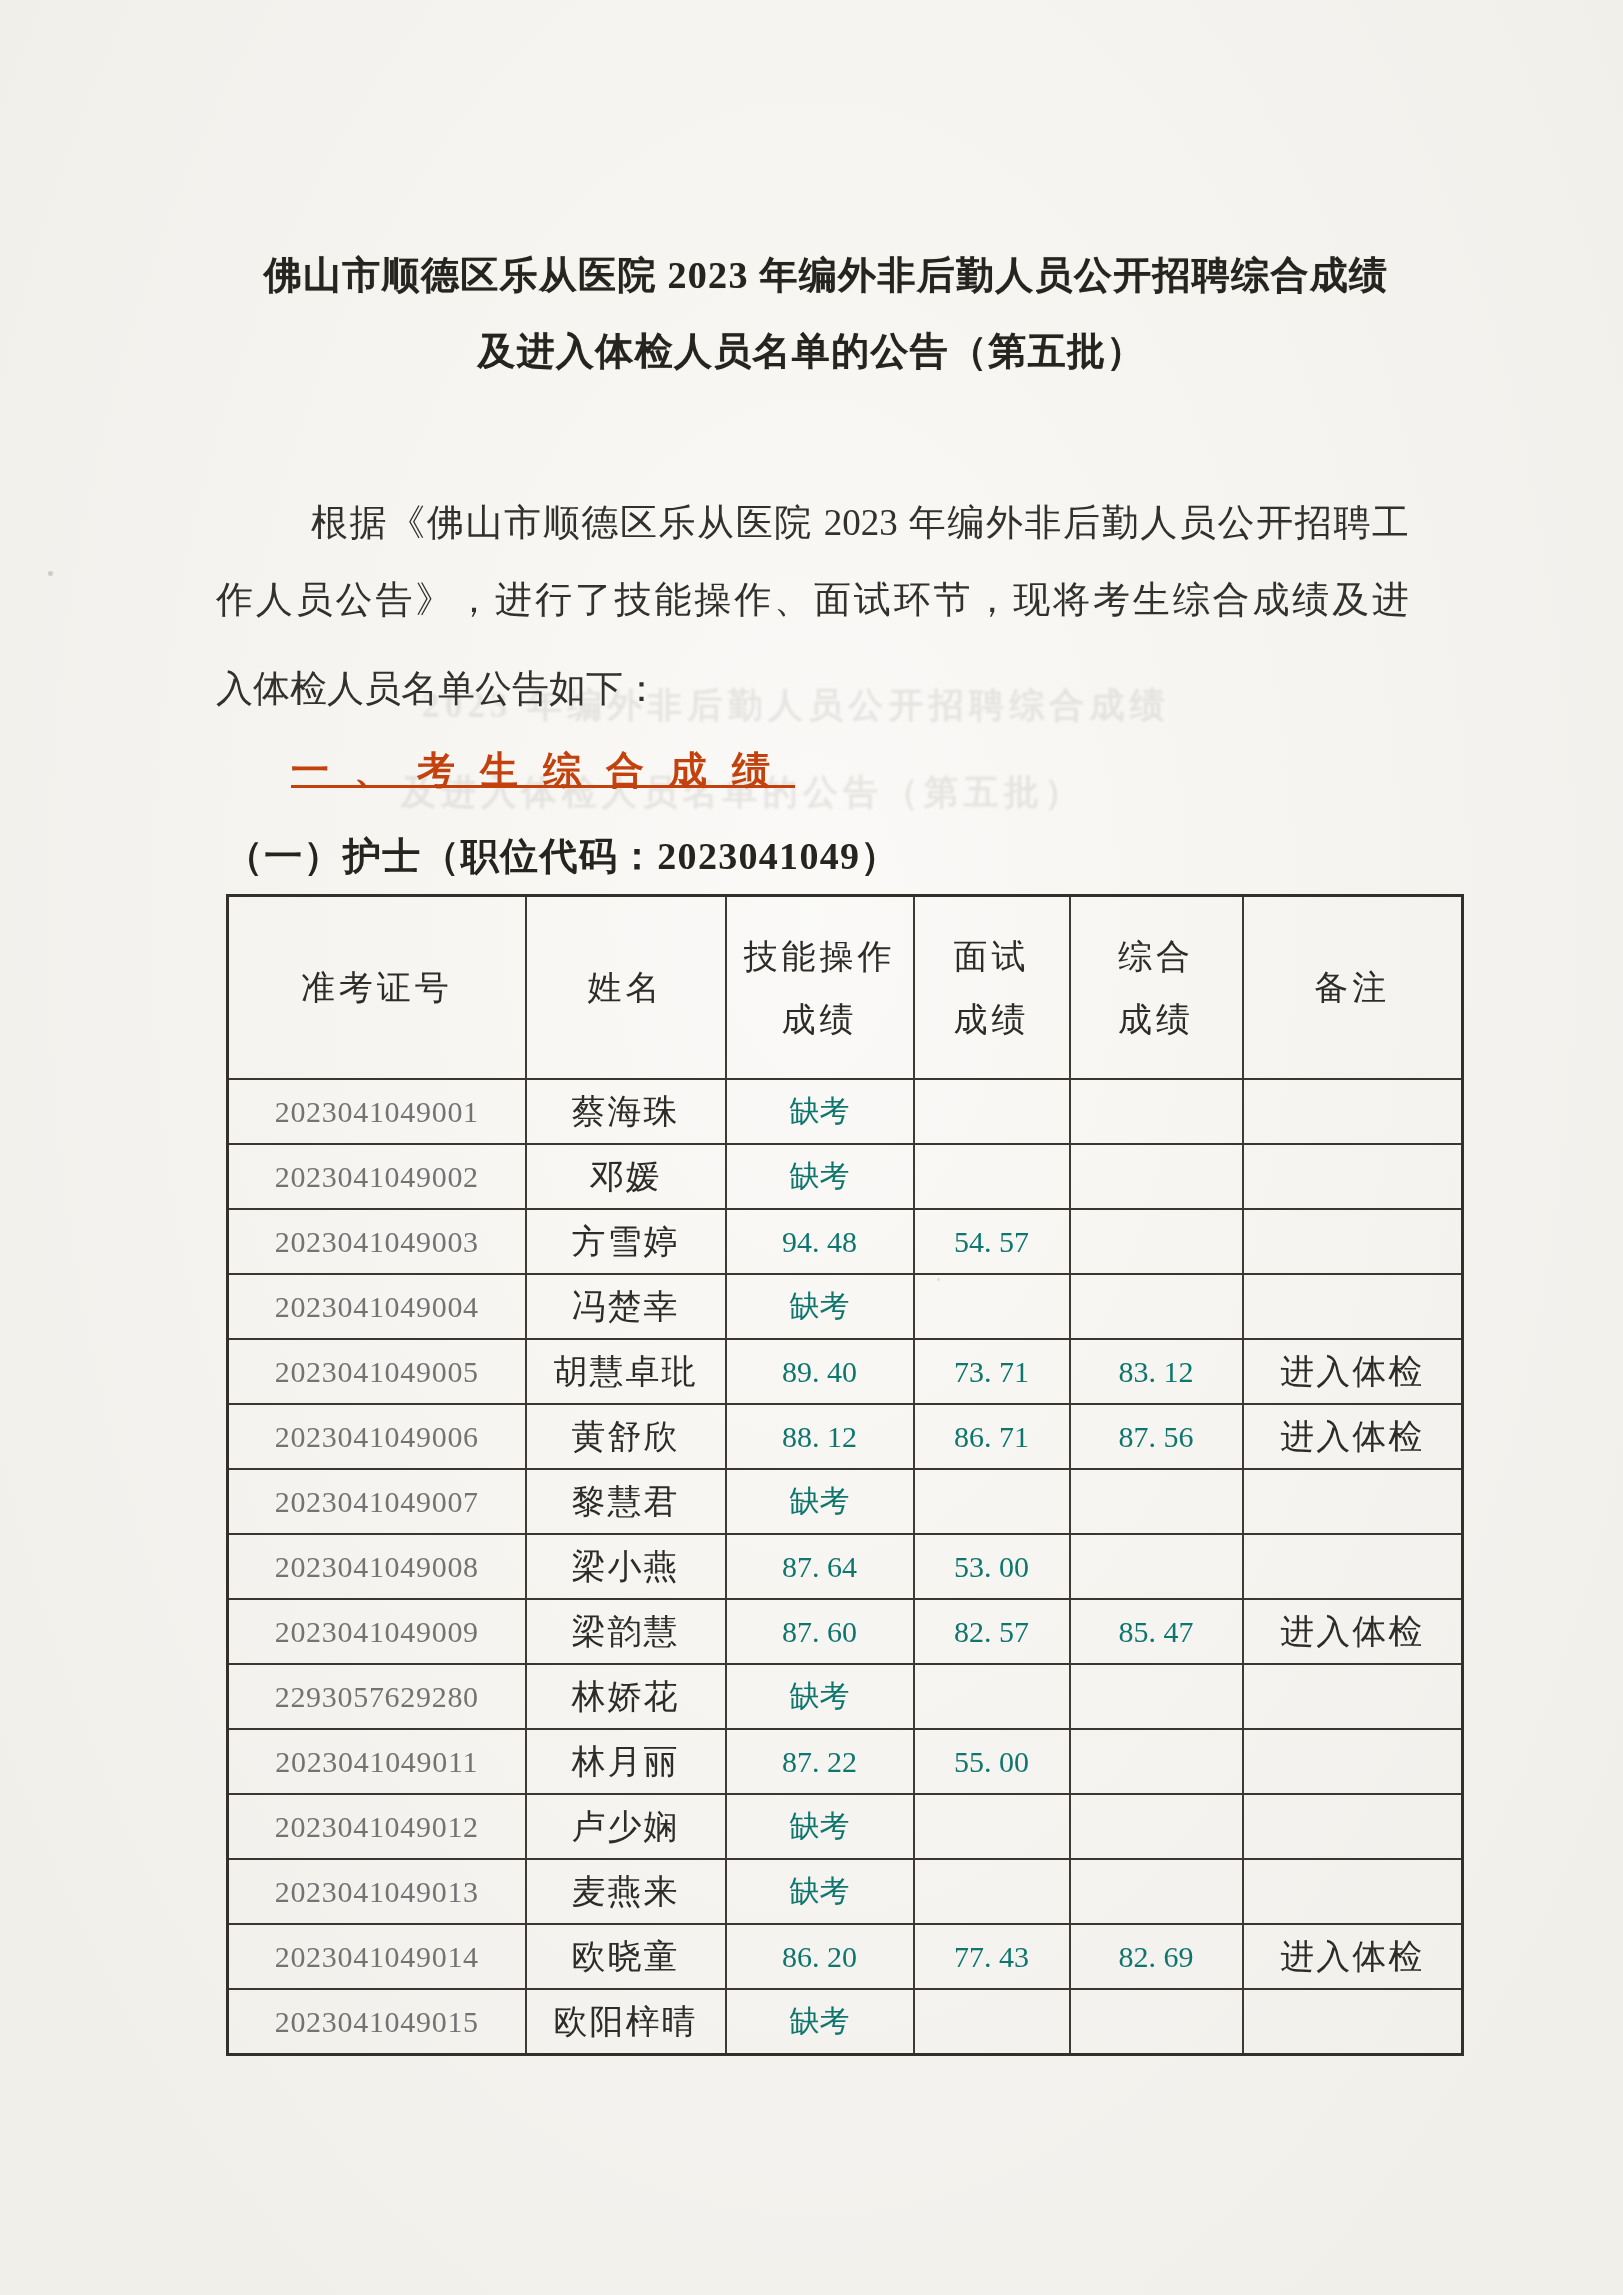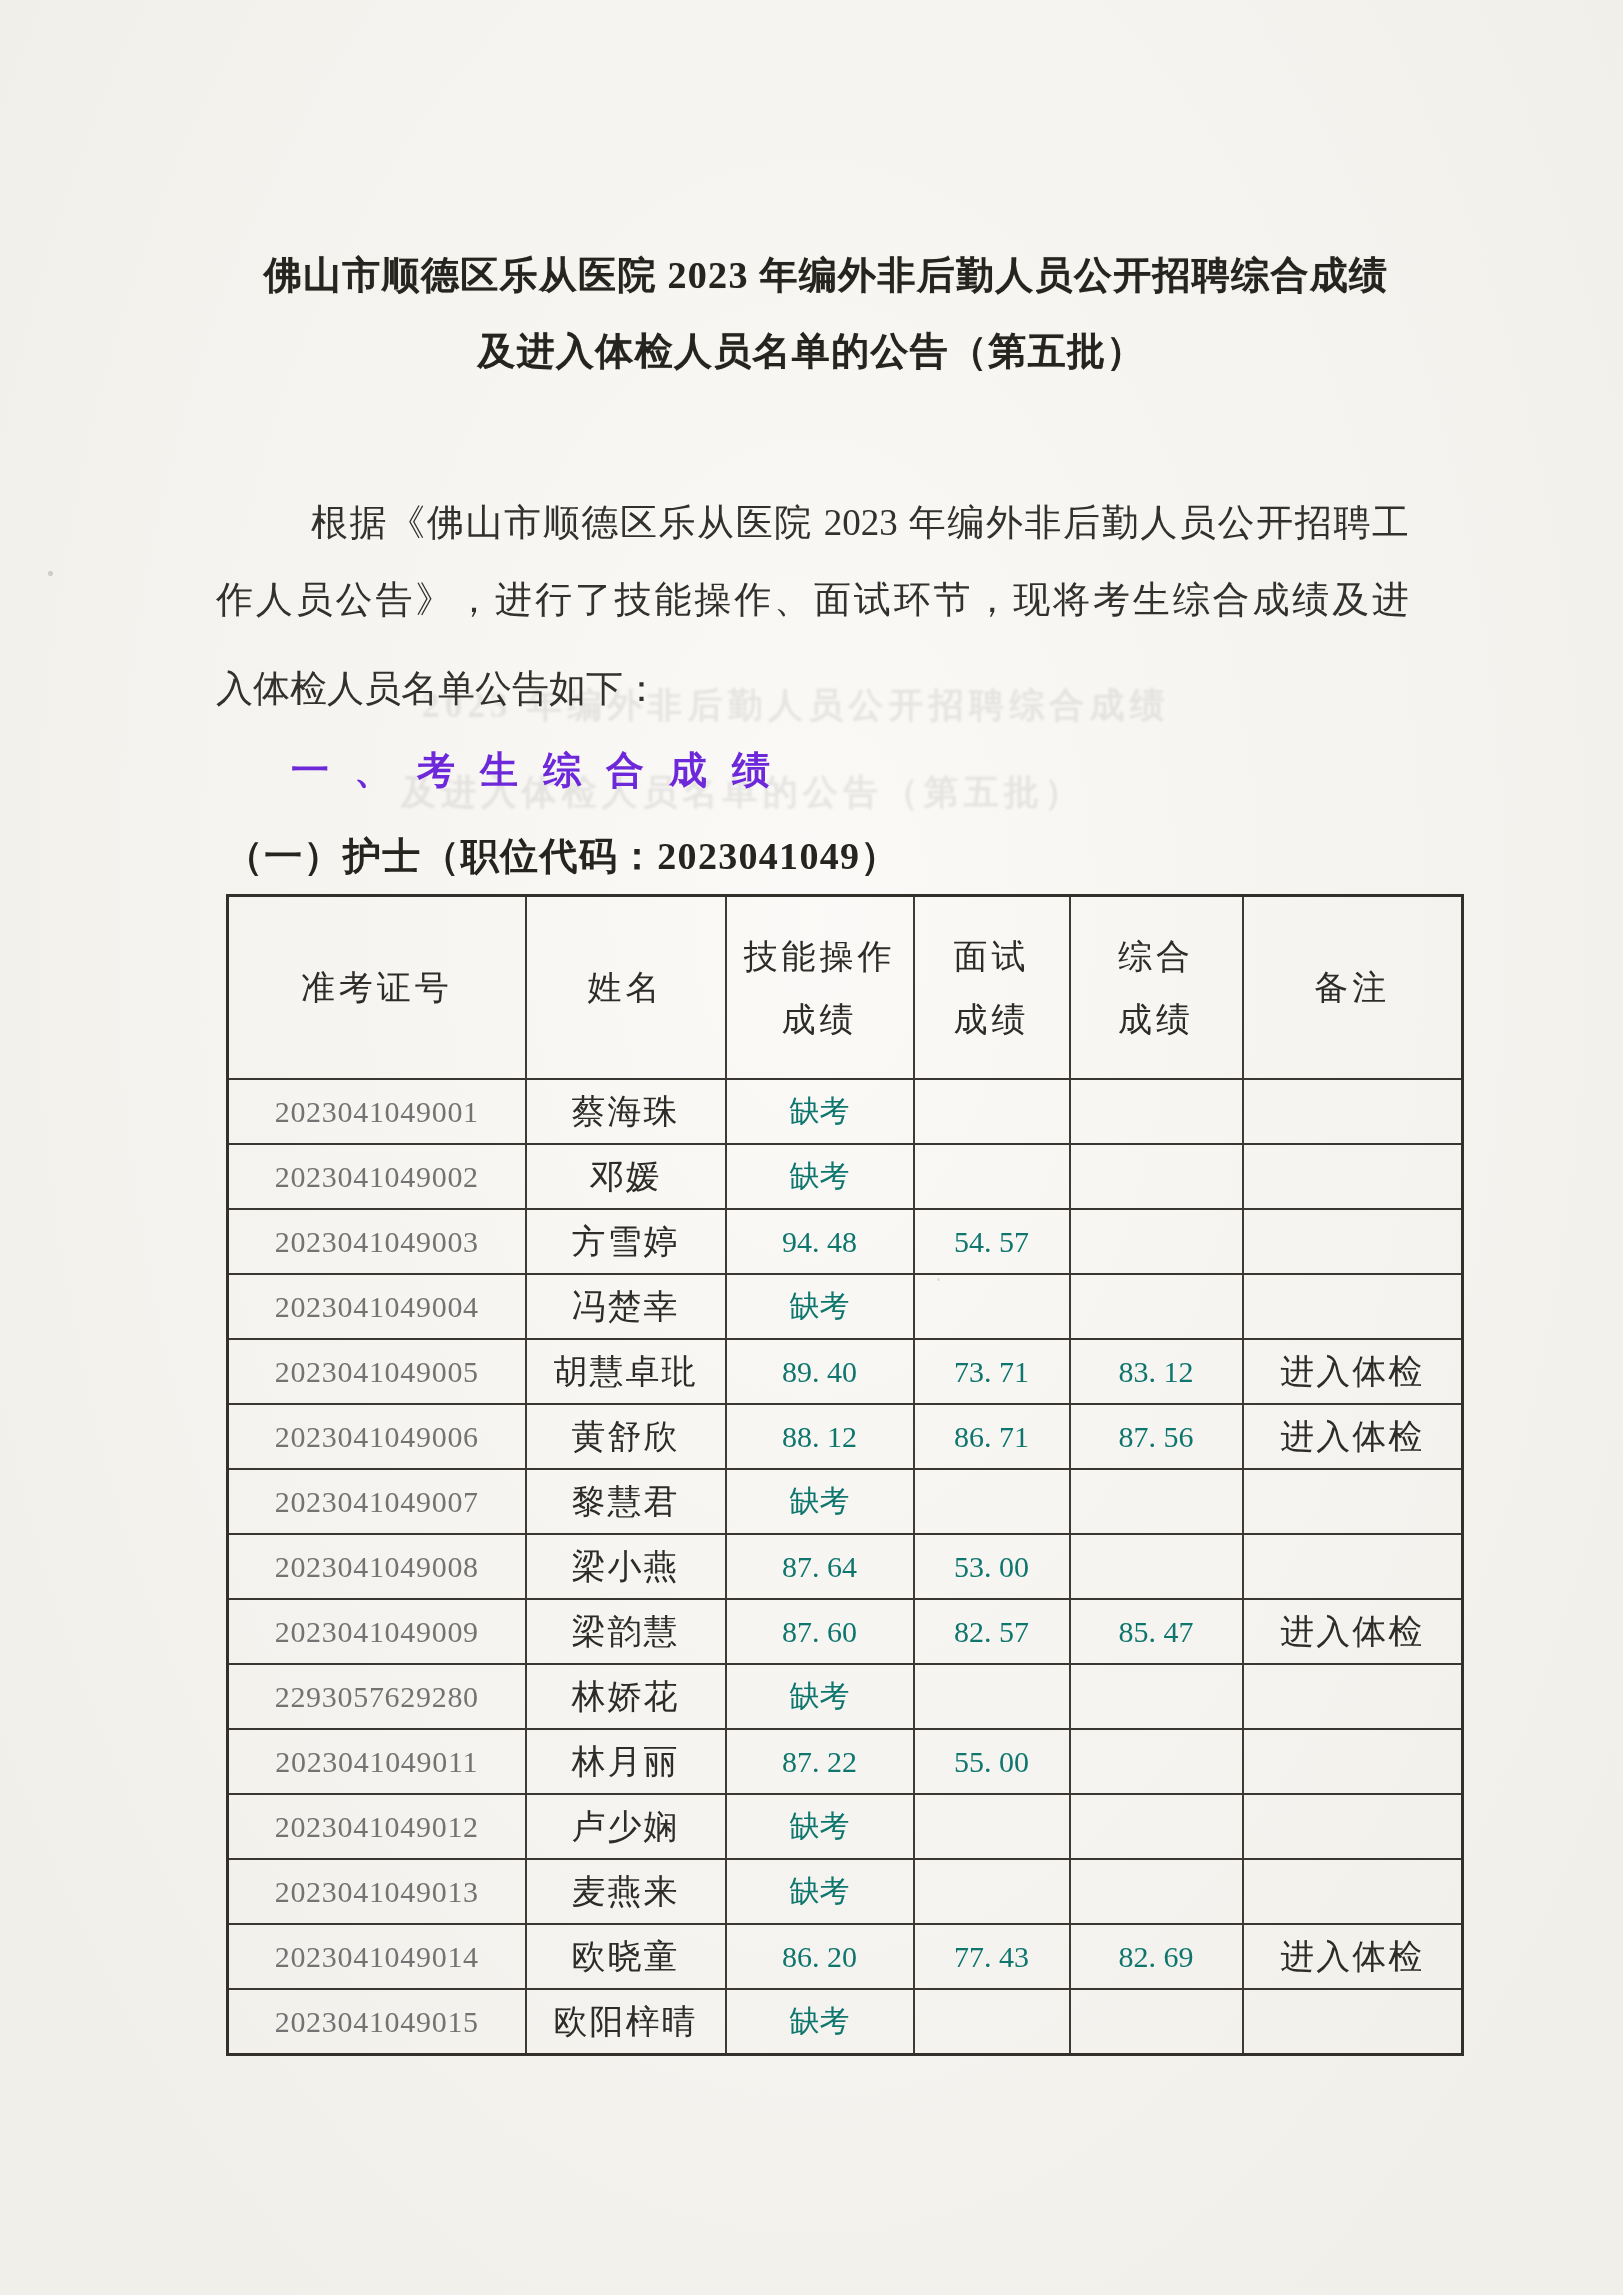--- a/index.html
+++ b/index.html
@@ -56,22 +56,23 @@
   .para-line-3 { top: 668px; text-align-last: left; }
 
   .section-heading {
     position: absolute;
     left: 291px;
     top: 750px;
     font-size: 38px;
     line-height: 41px;
     font-weight: 700;
     letter-spacing: 25px;
-    color: #6d28d9;
+    color: #c2410c;
     white-space: nowrap;
+    text-decoration: underline;
   }
   .subsection-heading {
     position: absolute;
     left: 225px;
     top: 835px;
     font-size: 38px;
     line-height: 42px;
     font-weight: 700;
     letter-spacing: 1.3px;
     color: #26241f;

